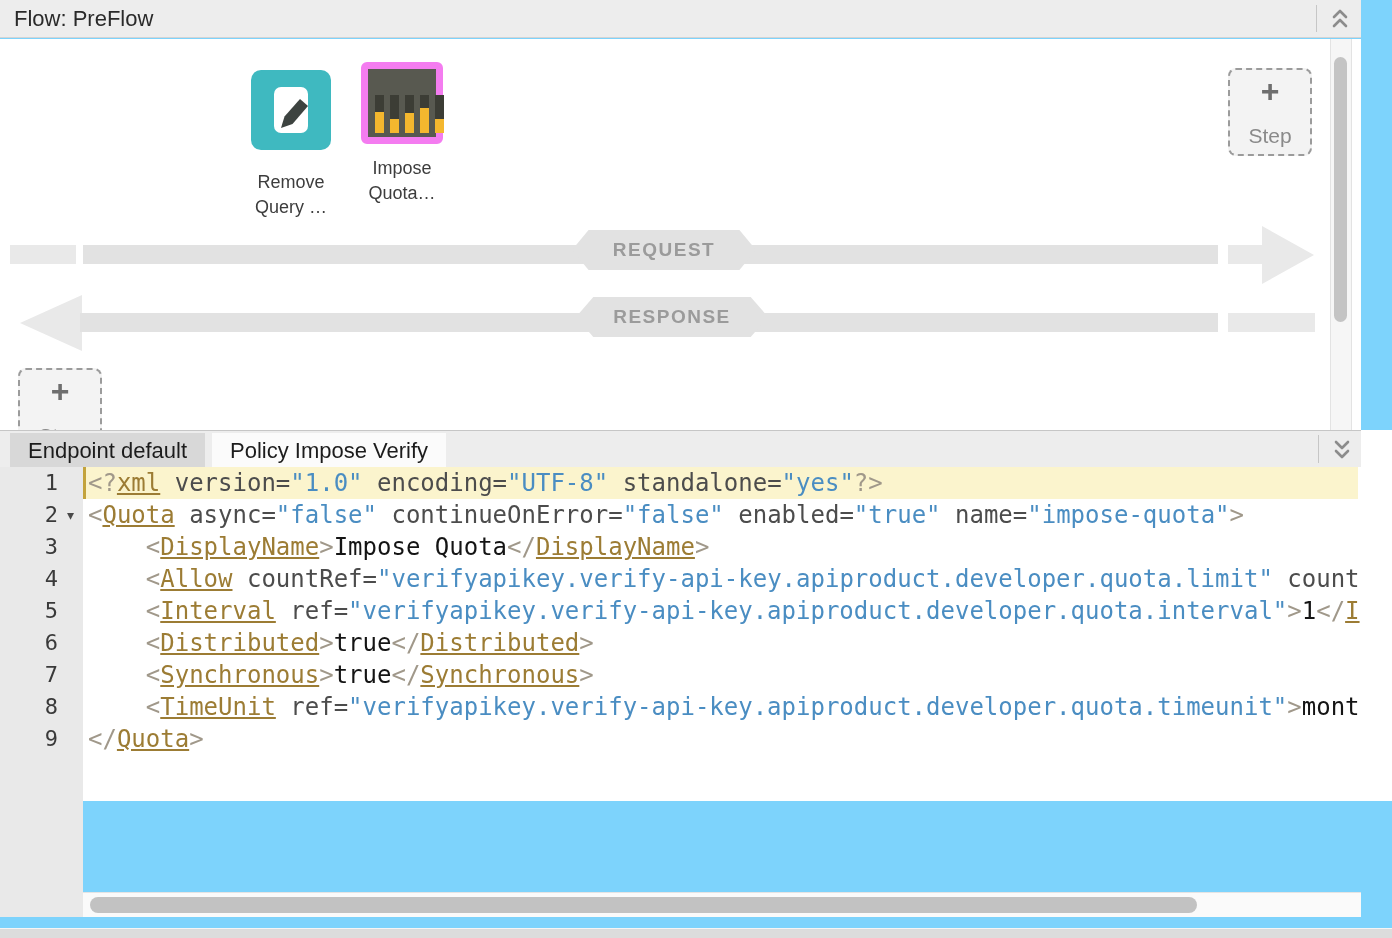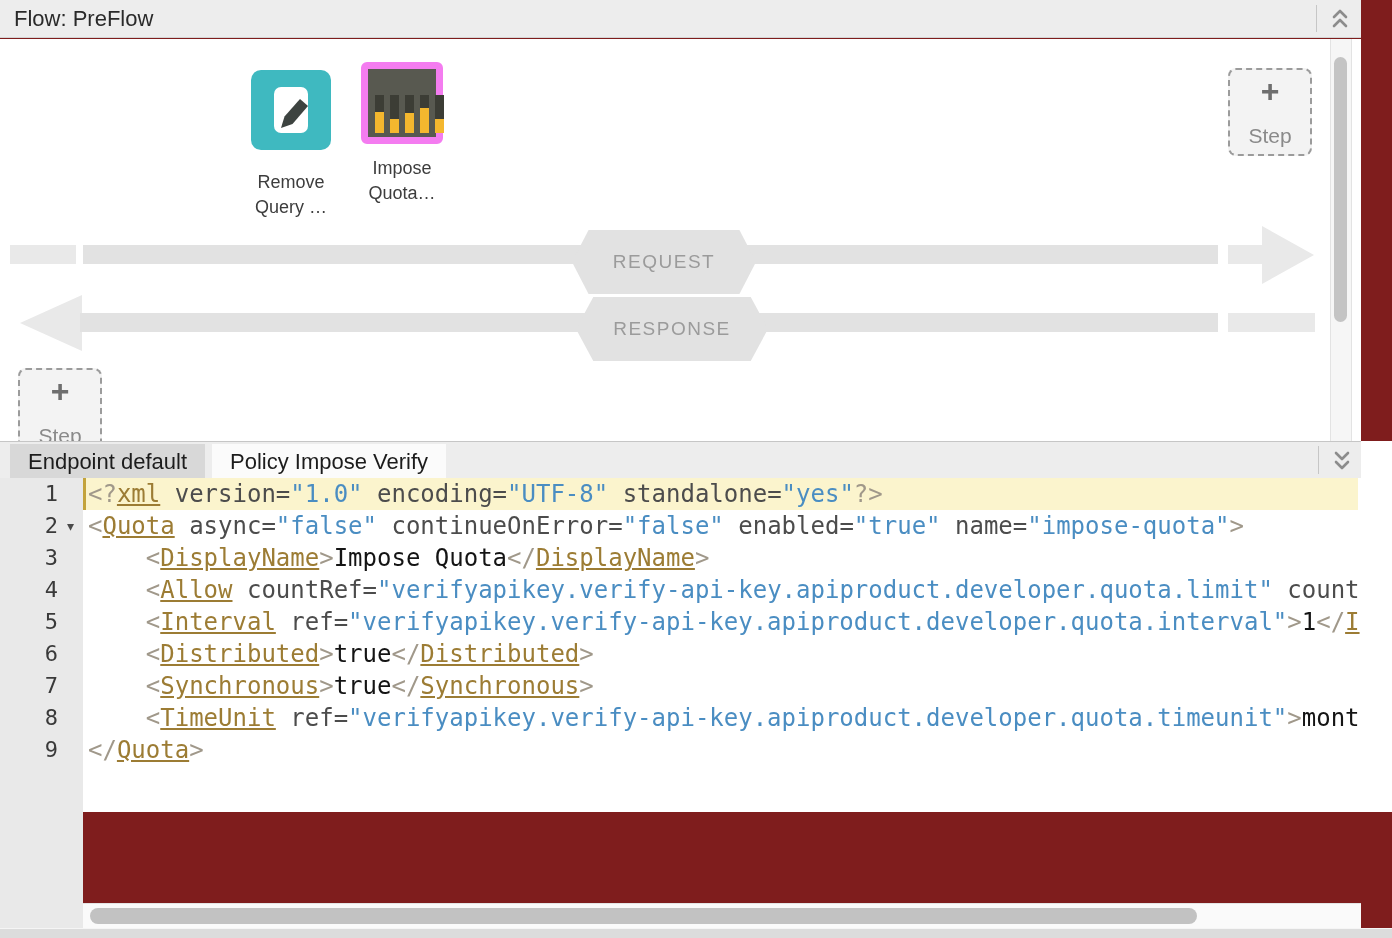--- a/index.html
+++ b/index.html
@@ -1,19 +1,19 @@
 <!DOCTYPE html>
 <html><head>
 <meta charset="utf-8">
 <style>
   * { box-sizing: border-box; }
   html,body { margin:0; padding:0; background:#fff; }
   .screen {
     position:relative; width:1392px; height:938px; overflow:hidden;
-    background:#7f1d1d; font-family:"Liberation Sans", sans-serif;padding-left:8px;
+    background:#7dd3fc; font-family:"Liberation Sans", sans-serif;padding-left:8px;
   }
 
   
   .flow-header {
     position:absolute; left:0; top:0; width:1361px; height:38px;
     background:#ededed; border-bottom:1px solid #d4d4d4;
   }
   .flow-title {
     position:absolute; left:14px; top:6px; font-size:22px; color:#2a2a2a;
   }
@@ -51,37 +51,37 @@
     border:2px dashed #9b9b9b; border-radius:8px; cursor:pointer;
     display:flex; flex-direction:column; align-items:center; justify-content:center;
   }
   .step-plus { font-size:32px; line-height:28px; color:#6e6e6e; font-weight:bold; }
   .step-word { font-size:21px; color:#8a8a8a; margin-top:19px; }
 
   
   .bar { position:absolute; height:19px; background:#e2e2e2; }
   .stub { position:absolute; height:19px; background:#e9e9e9; }
   .badge {
-    position:absolute; height:64px; background:#e2e2e2;
+    position:absolute; height:40px; background:#e2e2e2;
     clip-path:polygon(0 50%, 9% 0, 91% 0, 100% 50%, 91% 100%, 9% 100%);
     display:flex; align-items:center; justify-content:center;
-    color:#9b9b9b; font-size:19px; font-weight:normal; letter-spacing:1.5px;
+    color:#9b9b9b; font-size:19px; font-weight:bold; letter-spacing:1.5px;
   }
   .tri { position:absolute; width:0; height:0; }
   .tri-right { border-top:29px solid transparent; border-bottom:29px solid transparent; border-left:52px solid #e9e9e9; }
   .tri-left  { border-top:28px solid transparent; border-bottom:28px solid transparent; border-right:62px solid #e9e9e9; }
 
   .v-scroll {
     position:absolute; left:1330px; top:0; width:22px; height:402px;
     background:#f6f6f6; border-left:1px solid #e3e3e3; border-right:1px solid #e3e3e3;
   }
   .v-thumb { position:absolute; left:3px; top:18px; width:13px; height:265px; border-radius:7px; background:#c4c4c4; }
 
   
-  .bottom-panel { position:absolute; left:0; top:441px; width:1392px; height:371px; background:#fff; z-index:5; }
+  .bottom-panel { position:absolute; left:0; top:430px; width:1392px; height:371px; background:#fff; z-index:5; }
   .tab-bar {
     position:absolute; left:0; top:0; width:1361px; height:37px;
     background:#ededed; border-top:1px solid #c6c6c6;
   }
   .tab {
     position:absolute; top:2px; height:35px; display:flex; align-items:center;
     padding:0 18px; font-size:22px; color:#1c1c1c; cursor:pointer; white-space:nowrap;
   }
   .tab-inactive { left:10px; background:#d8d8d8; }
   .tab-active { left:212px; background:#fbfbfb; }

